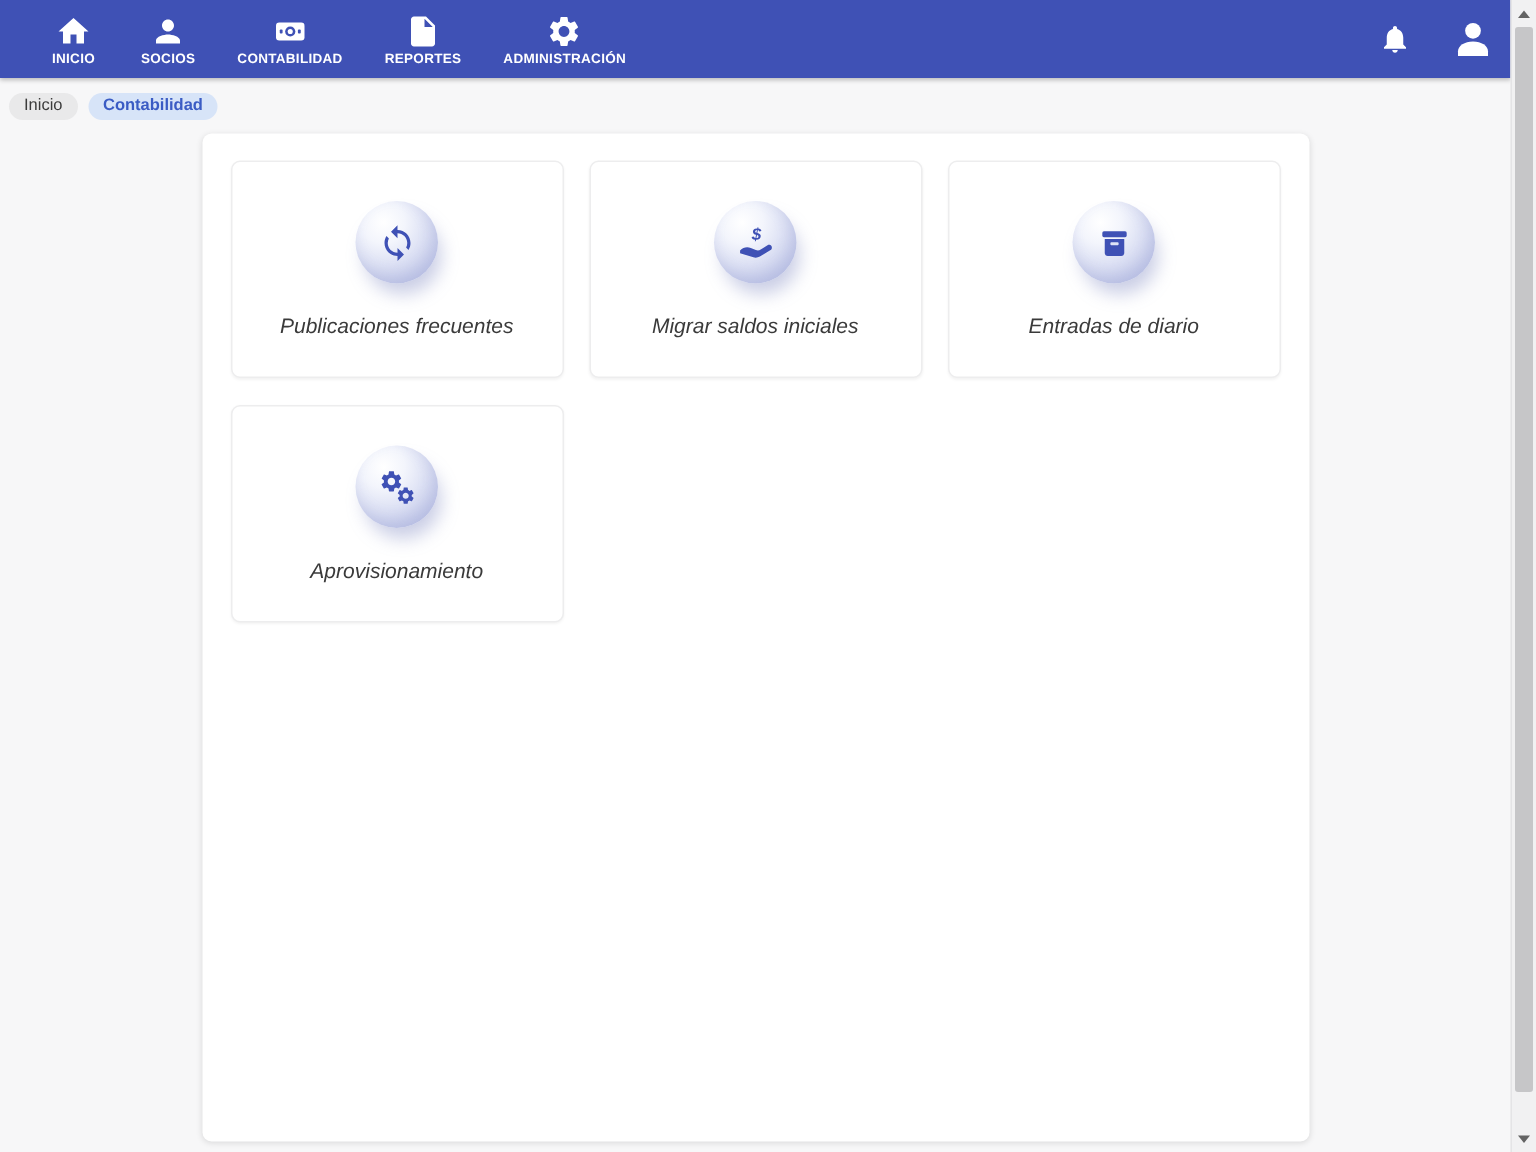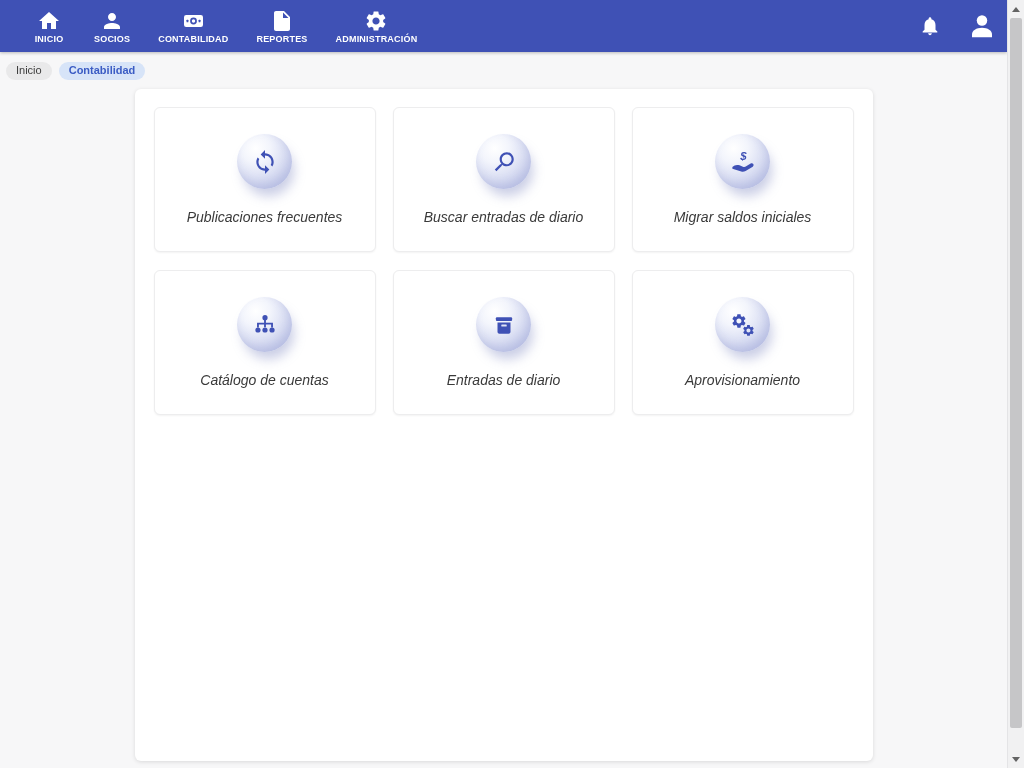--- a/index.html
+++ b/index.html
@@ -126,54 +126,32 @@
       <div class="card">
         <div class="sphere">
           <svg class="cicon" width="26" height="26" viewBox="0 0 24 24">
             <path d="M12 4V1L8 5l4 4V6c3.31 0 6 2.69 6 6 0 1.01-.25 1.97-.7 2.8l1.46 1.46C19.54 15.03 20 13.57 20 12c0-4.42-3.58-8-8-8zm0 14c-3.31 0-6-2.69-6-6 0-1.01.25-1.97.7-2.8L5.24 7.74C4.46 8.97 4 10.43 4 12c0 4.42 3.58 8 8 8v3l4-4-4-4v3z"></path>
           </svg>
         </div>
         <div class="card-label">Publicaciones frecuentes</div>
       </div>
 
 
-      <div class="card">
-        <div class="sphere">
-          <svg class="cicon" width="26" height="26" viewBox="0 0 24 24">
-            <g transform="translate(24,0) scale(-1,1)">
-              <path d="M15.5 14h-.79l-.28-.27C15.41 12.59 16 11.11 16 9.5 16 5.91 13.09 3 9.5 3S3 5.91 3 9.5 5.91 16 9.5 16c1.61 0 3.09-.59 4.23-1.57l.27.28v.79l5 4.99L20.49 19l-4.99-5zm-6 0C7.01 14 5 11.99 5 9.5S7.01 5 9.5 5 14 7.01 14 9.5 11.99 14 9.5 14z"></path>
-            </g>
-          </svg>
-        </div>
-        <div class="card-label">Buscar entradas de diario</div>
-      </div>
 
 
       <div class="card">
         <div class="sphere">
           <svg class="cicon" width="26" height="26" viewBox="0 0 24 24">
             <text x="12.3" y="10.2" font-size="10.5" font-weight="bold" text-anchor="middle" font-family="Liberation Sans, sans-serif">$</text>
             <path d="M2.2 16.6c1.9-1.9 4.3-2.4 6.6-1.5l3.1 1.2c1 .4 2.1.3 3-.3l4.2-2.6c.8-.5 1.9-.3 2.4.5.5.8.3 1.9-.5 2.4l-6.6 4c-1.2.7-2.7.9-4 .5l-8.2-2.5v-1.7z"></path>
           </svg>
         </div>
         <div class="card-label">Migrar saldos iniciales</div>
       </div>
 
-      <div class="card">
-        <div class="sphere">
-          <svg class="cicon" width="26" height="26" viewBox="0 0 24 24">
-            <path class="stroke" d="M12 7.2v6.8M5.5 14.2v-3.4h13v3.4"></path>
-            <circle cx="12" cy="5.2" r="2.4"></circle>
-            <circle cx="5.5" cy="16.6" r="2.4"></circle>
-            <circle cx="12" cy="16.6" r="2.4"></circle>
-            <circle cx="18.5" cy="16.6" r="2.4"></circle>
-          </svg>
-        </div>
-        <div class="card-label">Catálogo de cuentas</div>
-      </div>
 
       <div class="card">
         <div class="sphere">
           <svg class="cicon" width="26" height="26" viewBox="0 0 24 24">
             <rect x="4.5" y="4.8" width="15" height="3.6" rx="1"></rect>
             <path d="M6 9.6h12v8.6c0 1-.8 1.8-1.8 1.8H7.8c-1 0-1.8-.8-1.8-1.8V9.6z"></path>
             <rect class="lite" x="9.5" y="11.6" width="5" height="1.8" rx="0.5"></rect>
           </svg>
         </div>
         <div class="card-label">Entradas de diario</div>

